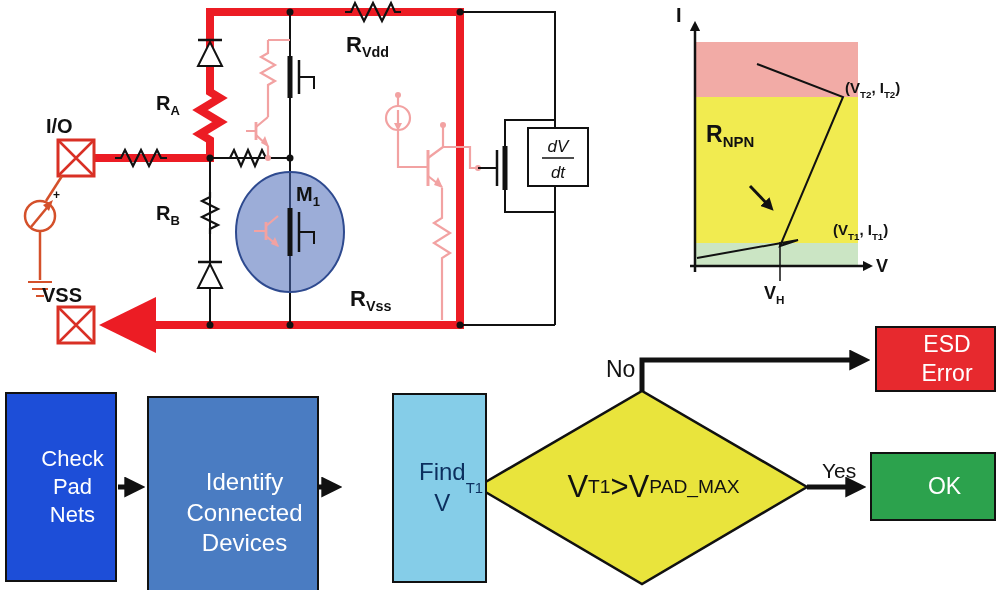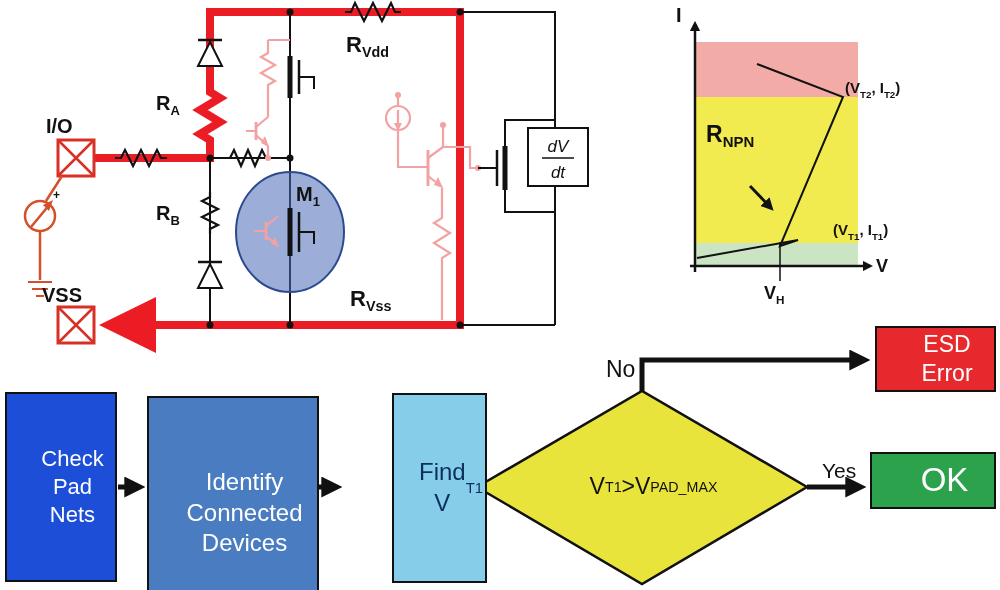--- a/index.html
+++ b/index.html
@@ -13,23 +13,23 @@
   .svgsub{font-size:65%;}
   sub{font-size:62%;line-height:0;}
   .fbox{
     position:absolute;display:flex;align-items:center;justify-content:center;
     text-align:center;white-space:pre-line;border:2px solid #111;
     box-sizing:border-box;line-height:1.28;font-weight:400;padding-left:23px;
   }
   .step1{left:5px;top:392px;width:112px;height:190px;color:#fff;font-size:22px;}
   .step2{left:147px;top:396px;width:172px;height:234px;color:#fff;font-size:24px;}
   .step3{left:344px;top:393px;width:95px;height:190px;color:#0c2f5e;font-size:24px;margin-left:48px;}
-  .dlabel{left:497px;top:397px;width:290px;height:180px;border:none;color:#111;font-size:23px;background:transparent;}
+  .dlabel{left:497px;top:397px;width:290px;height:180px;border:none;color:#111;font-size:31px;background:transparent;}
   .ebox{left:875px;top:326px;width:121px;height:66px;color:#fff;font-size:23px;}
-  .okbox{left:870px;top:452px;width:126px;height:57px;color:#fff;font-size:33px;}
+  .okbox{left:870px;top:452px;width:126px;height:69px;color:#fff;font-size:23px;}
 </style>
 </head>
 <body>
 
 <div id="scene">
 
 <svg width="1000" height="590" viewBox="0 0 1000 590">
   <defs>
     <marker id="ah" viewBox="0 0 10 10" refX="7" refY="5" markerWidth="4.2" markerHeight="4.2" orient="auto-start-reverse">
       <path d="M 0 0 L 10 5 L 0 10 z" fill="#111"></path>

